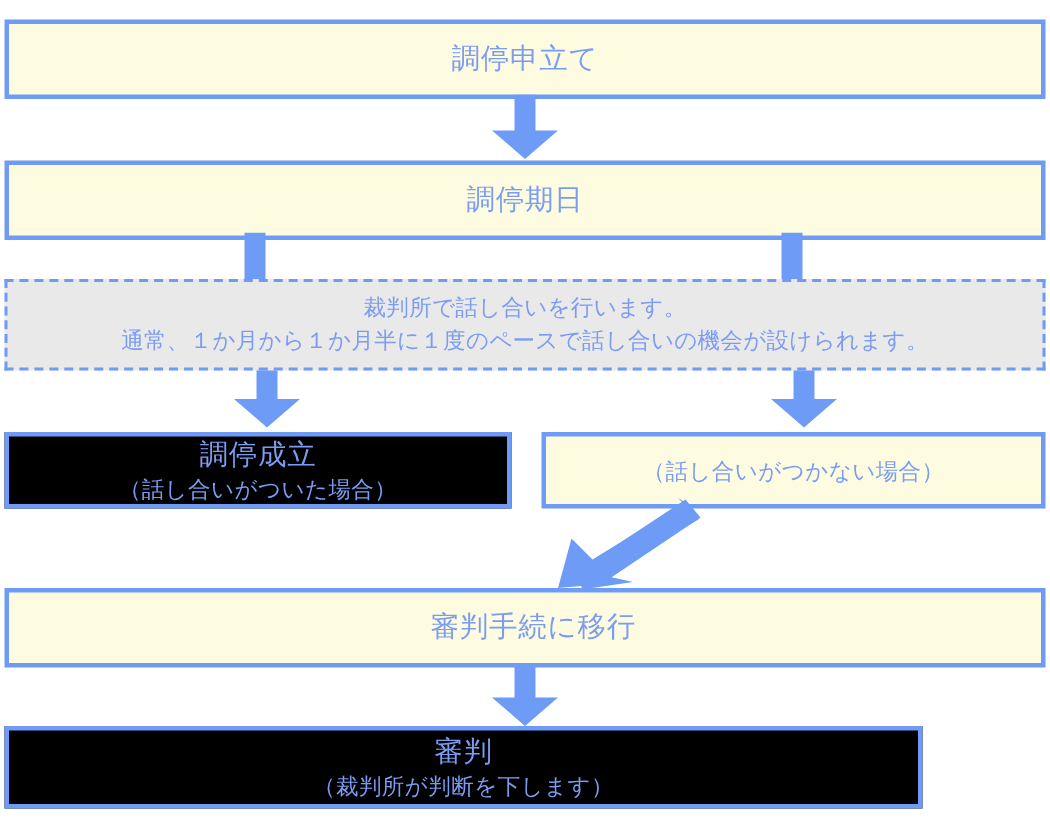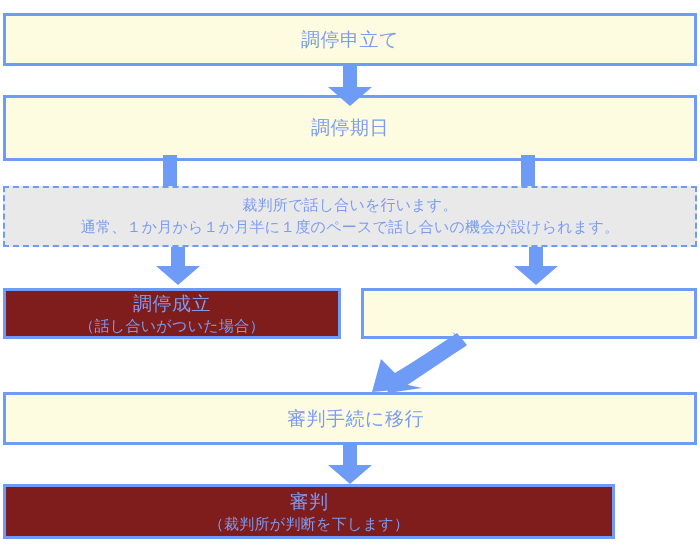--- a/index.html
+++ b/index.html
@@ -27,21 +27,21 @@
     border: 3px solid #6e9bf5;
     display: flex;
     flex-direction: column;
     align-items: center;
     justify-content: center;
     text-align: center;
     color: #7b9cf2;
     line-height: 1.25;
   }
   .node.yellow { background: #fdfce0; }
-  .node.pink   { background: #7f1d1d; }
+  .node.pink   { background: #000000; }
 
   .node .title {
     font-size: 19px;
     letter-spacing: 0.5px;
     white-space: nowrap;
   }
   .node .subtitle {
     font-size: 15px;
     letter-spacing: 0.3px;
     white-space: nowrap;
@@ -72,21 +72,21 @@
 
   
   .arrow {
     position: absolute;
     z-index: 2;
   }
   .arrow svg { display: block; }
 
   
   #box-apply      { left: 3px;   top: 13px;  width: 694px; height: 53px; }
-  #box-date       { left: 3px;   top: 95px; width: 694px; height: 66px; }
+  #box-date       { left: 3px;   top: 107px; width: 694px; height: 53px; }
   #note-talks     { left: 3px;   top: 186px; width: 694px; height: 61px; text-align: right; }
   #box-success    { left: 3px;   top: 288px; width: 338px; height: 51px; }
   #box-fail       { left: 361px; top: 288px; width: 336px; height: 51px; }
   #box-shift      { left: 3px;   top: 392px; width: 694px; height: 53px; padding-left: 11px; }
   #box-judgment   { left: 3px;   top: 484px; width: 612px; height: 55px; }
 
   #arrow-1   { left: 327px; top: 63px;  }
   #arrow-2a  { left: 155px; top: 155px; }
   #arrow-2b  { left: 513px; top: 155px; }
   #arrow-3a  { left: 155px; top: 244px; }
@@ -139,20 +139,21 @@
       <polygon points="16,0 30,0 30,22 45,22 23,41 1,22 16,22" fill="#6e9bf5"></polygon>
     </svg>
   </div>
 
   <div class="node pink" id="box-success">
     <div class="title">調停成立</div>
     <div class="subtitle">（話し合いがついた場合）</div>
   </div>
 
   <div class="node yellow" id="box-fail">
+    <div class="subtitle">（話し合いがつかない場合）</div>
   </div>
 
   <div class="arrow" id="arrow-diag">
     <svg width="108" height="62" viewBox="0 0 108 62">
       <polygon points="92,0 106,14 44,52 62,56 28,61 22,28 35,41 97,3" fill="#6e9bf5"></polygon>
       <polygon points="97,1 107,13 46,54 35,42" fill="#6e9bf5"></polygon>
       <polygon points="21,27 47,57 12,60" fill="#6e9bf5"></polygon>
     </svg>
   </div>
 

